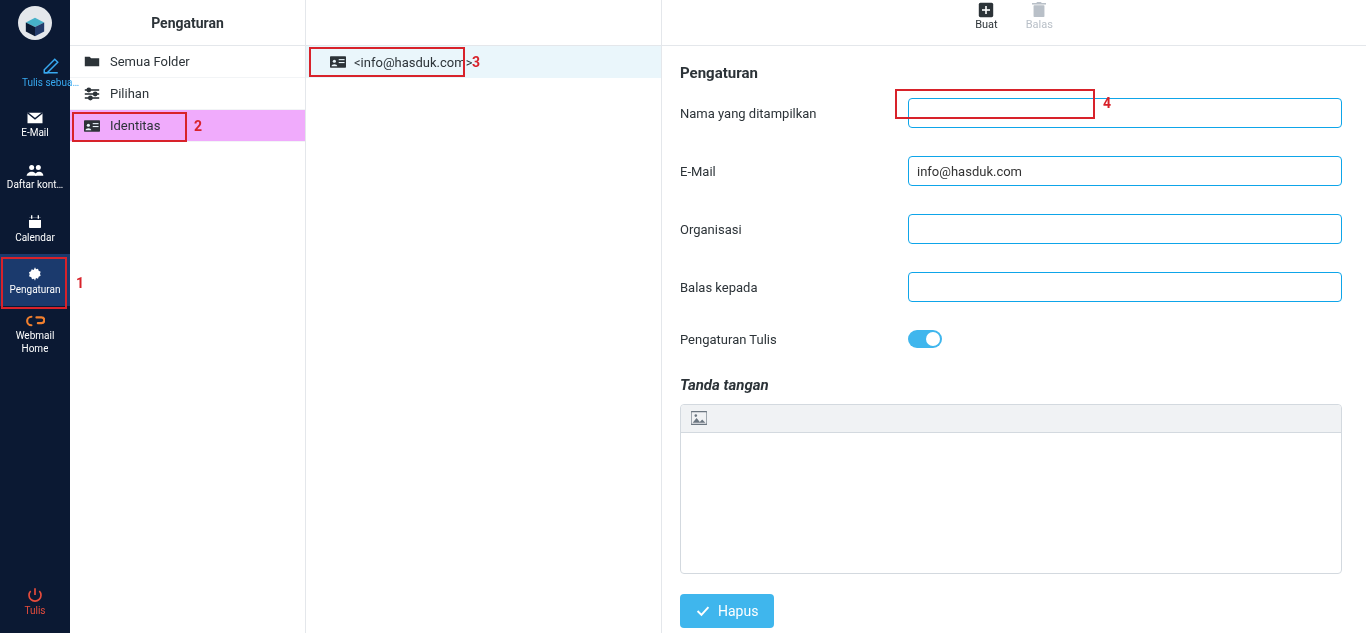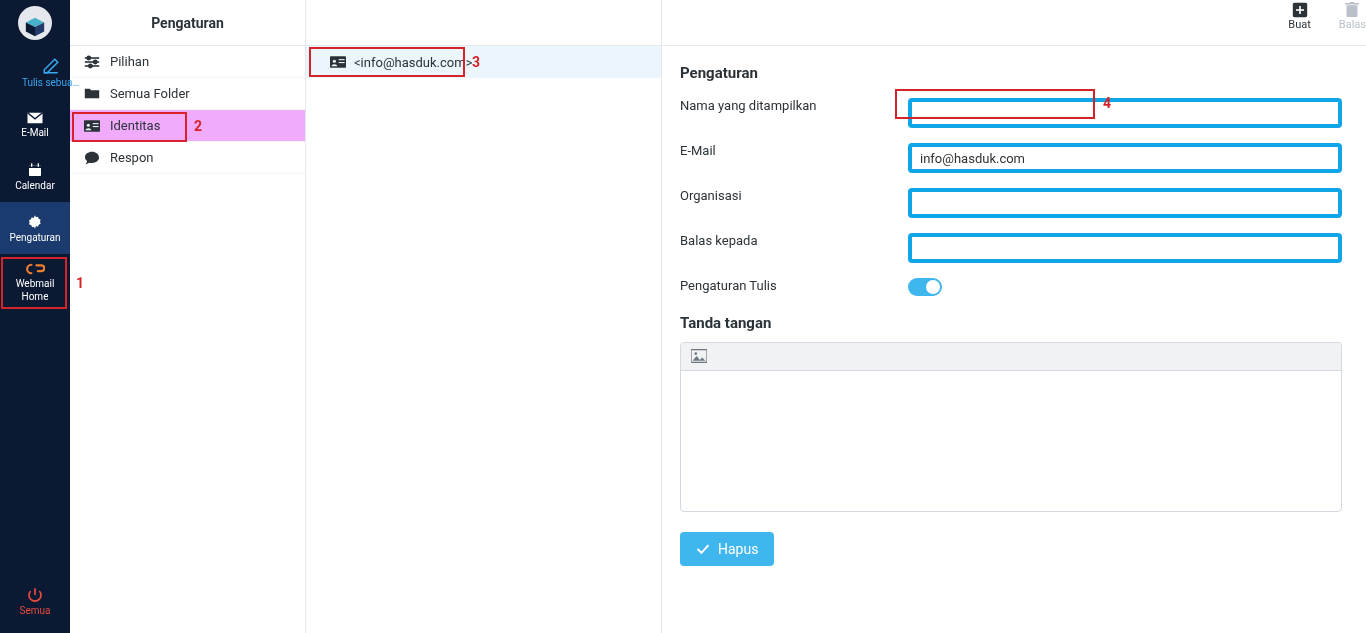--- a/index.html
+++ b/index.html
@@ -90,40 +90,40 @@
 
 
 .col-main {
   flex:1;
   display:flex; flex-direction:column;
   position:relative;
 }
 .toolbar {
   height:46px;
   border-bottom:1px solid #e4e7eb;
-  display:flex; align-items:flex-start; justify-content:flex-end;
+  display:flex; align-items:flex-start; justify-content:center;
   gap:28px;
   padding-top:2px;
 }
 .tbtn { display:flex; flex-direction:column; align-items:center; gap:0px; cursor:pointer; font-size:11px; color:#2c3338;}
 .tbtn .tic { font-size:16px; line-height:1;}
 .tbtn.disabled { color:#b9c0c8; cursor:default;}
 .form-wrap { padding:18px 24px 10px 18px; overflow:auto; flex:1;}
 .form-wrap h2 { font-size:15px; font-weight:700; margin-bottom:16px; color:#2c3338;}
-.row { display:flex; align-items:flex-start; margin-bottom:15px; }
+.row { display:flex; align-items:center; margin-bottom:28px; }
 .row .lbl { width:228px; font-size:13px; color:#2c3338;}
 .row input[type=text] {
-  flex:1; height:30px; border:4px solid #0ea5e9; border-radius:4px;
+  flex:1; height:30px; border:1px solid #0ea5e9; border-radius:4px;
   padding:0 8px; font-size:13px; color:#333; background:#fff;
 }
 
 .toggle { width:34px; height:18px; border-radius:10px; background:#3fb6ed; position:relative; cursor:pointer;}
 .toggle .knob { position:absolute; right:2px; top:2px; width:14px; height:14px; background:#fff; border-radius:50%;}
 
-.sig-head { font-size:15px; font-weight:700; margin:18px 0 10px; color:#2c3338;}
+.sig-head { font-size:15px; font-weight:700; margin:18px 0 10px; color:#2c3338;font-style:italic;}
 .sig-box { border:1px solid #d3d9df; border-radius:4px; }
 .sig-tool { height:28px; background:#f0f2f4; border-bottom:1px solid #d3d9df; display:flex; align-items:center; padding:0 10px; border-radius:4px 4px 0 0;}
 .sig-tool .pic { width:16px; height:16px; color:#6b7680; }
 .sig-area { height:140px; }
 .save-btn { margin-top:20px; height:34px; padding:0 16px; background:#3fb6ed; color:#fff; border:none; border-radius:4px; font-size:14px; display:inline-flex; align-items:center; gap:8px; cursor:pointer;}
 
 svg { display:block; }
 </style>
 </head>
 <body>
@@ -152,20 +152,31 @@
   <div class="nav-item tall">
     <span class="ic">
       <svg width="18" height="14" viewBox="0 0 24 18" fill="currentColor">
           <path d="M2 2h20v14H2z" fill="currentColor"></path>
           <path d="M2 2l10 8L22 2" fill="none" stroke="#0b1933" stroke-width="2"></path>
         </svg>
     </span>
     <span class="lbl">E-Mail</span>
   </div>
 
+  <div class="nav-item tall">
+    <span class="ic">
+      <svg width="20" height="14" viewBox="0 0 24 16" fill="currentColor">
+          <circle cx="8" cy="5" r="3"></circle>
+          <circle cx="16" cy="5" r="3"></circle>
+          <path d="M2 15c0-3 3-5 6-5s6 2 6 5"></path>
+          <path d="M12 15c0-3 2-5 5-5s5 2 5 5"></path>
+        </svg>
+    </span>
+    <span class="lbl">Daftar kont…</span>
+  </div>
 
   <div class="nav-item tall">
     <span class="ic">
       <svg width="16" height="16" viewBox="0 0 24 24" fill="currentColor">
           <rect x="3" y="5" width="18" height="16" rx="1"></rect>
           <rect x="3" y="5" width="18" height="4" fill="#0b1933"></rect>
           <line x1="7" y1="2" x2="7" y2="7" stroke="currentColor" stroke-width="2"></line>
           <line x1="17" y1="2" x2="17" y2="7" stroke="currentColor" stroke-width="2"></line>
         </svg>
     </span>
@@ -196,77 +207,69 @@
   <div class="spacer"></div>
 
 
   <div class="nav-item tall logout">
     <span class="ic">
       <svg width="16" height="16" viewBox="0 0 24 24" fill="none" stroke="currentColor" stroke-width="2.5">
           <path d="M12 2v10"></path>
           <path d="M5.5 6a9 9 0 1 0 13 0"></path>
         </svg>
     </span>
-    <span class="lbl">Semua</span>
+    <span class="lbl">Tulis</span>
   </div>
 
   <div class="redbox" style="left:1px; top:257px; width:66px; height:52px;"></div>
 </div>
 <div class="rednum" style="left:76px; top:275px;">1</div>
 
 <div class="col-menu">
   <div class="header">Pengaturan</div>
+
+  <div class="menu-item">
+    <span class="mi-icon">
+      <svg width="16" height="13" viewBox="0 0 20 16" fill="currentColor">
+          <path d="M1 2h6l2 2h10v10H1z"></path>
+        </svg>
+    </span>
+    <span>Semua Folder</span>
+  </div>
 
   <div class="menu-item">
     <span class="mi-icon">
       <svg width="16" height="14" viewBox="0 0 20 16" stroke="currentColor" stroke-width="2" fill="none">
           <line x1="1" y1="3" x2="19" y2="3"></line>
           <line x1="1" y1="8" x2="19" y2="8"></line>
           <line x1="1" y1="13" x2="19" y2="13"></line>
           <circle cx="6" cy="3" r="2" fill="currentColor"></circle>
           <circle cx="14" cy="8" r="2" fill="currentColor"></circle>
           <circle cx="8" cy="13" r="2" fill="currentColor"></circle>
         </svg>
     </span>
     <span>Pilihan</span>
   </div>
 
-  <div class="menu-item">
-    <span class="mi-icon">
-      <svg width="16" height="13" viewBox="0 0 20 16" fill="currentColor">
-          <path d="M1 2h6l2 2h10v10H1z"></path>
-        </svg>
-    </span>
-    <span>Semua Folder</span>
-  </div>
-
   <div class="menu-item selected" style="position:relative;">
     <span class="mi-icon">
       <svg width="16" height="12" viewBox="0 0 22 16" fill="currentColor">
           <rect x="0" y="0" width="22" height="16" rx="1"></rect>
           <circle cx="6" cy="7" r="2.2" fill="#eaf6fb"></circle>
           <path d="M2 14c0-2 2-3 4-3s4 1 4 3" fill="#eaf6fb"></path>
           <rect x="12" y="4" width="8" height="1.5" fill="#eaf6fb"></rect>
           <rect x="12" y="8" width="8" height="1.5" fill="#eaf6fb"></rect>
         </svg>
     </span>
     <span>Identitas</span>
   </div>
 
   <div class="redbox" style="left:72px; top:112px; width:115px; height:30px;"></div>
   <div class="rednum" style="left:194px; top:118px;">2</div>
 
-  <div class="menu-item">
-    <span class="mi-icon">
-      <svg width="16" height="14" viewBox="0 0 20 18" fill="currentColor">
-          <path d="M10 1C5 1 1 4 1 8c0 2 1 3.7 2.7 5L2 17l5-2c1 .3 2 .5 3 .5 5 0 9-3 9-7s-4-7.5-9-7.5z"></path>
-        </svg>
-    </span>
-    <span>Respon</span>
-  </div>
 </div>
 
 <div class="col-list">
   <div class="header"></div>
   <div class="list-item selected">
     <span class="li-icon">
       <svg width="16" height="12" viewBox="0 0 22 16" fill="currentColor">
           <rect x="0" y="0" width="22" height="16" rx="1"></rect>
           <circle cx="6" cy="7" r="2.2" fill="#eaf6fb"></circle>
           <path d="M2 14c0-2 2-3 4-3s4 1 4 3" fill="#eaf6fb"></path>

